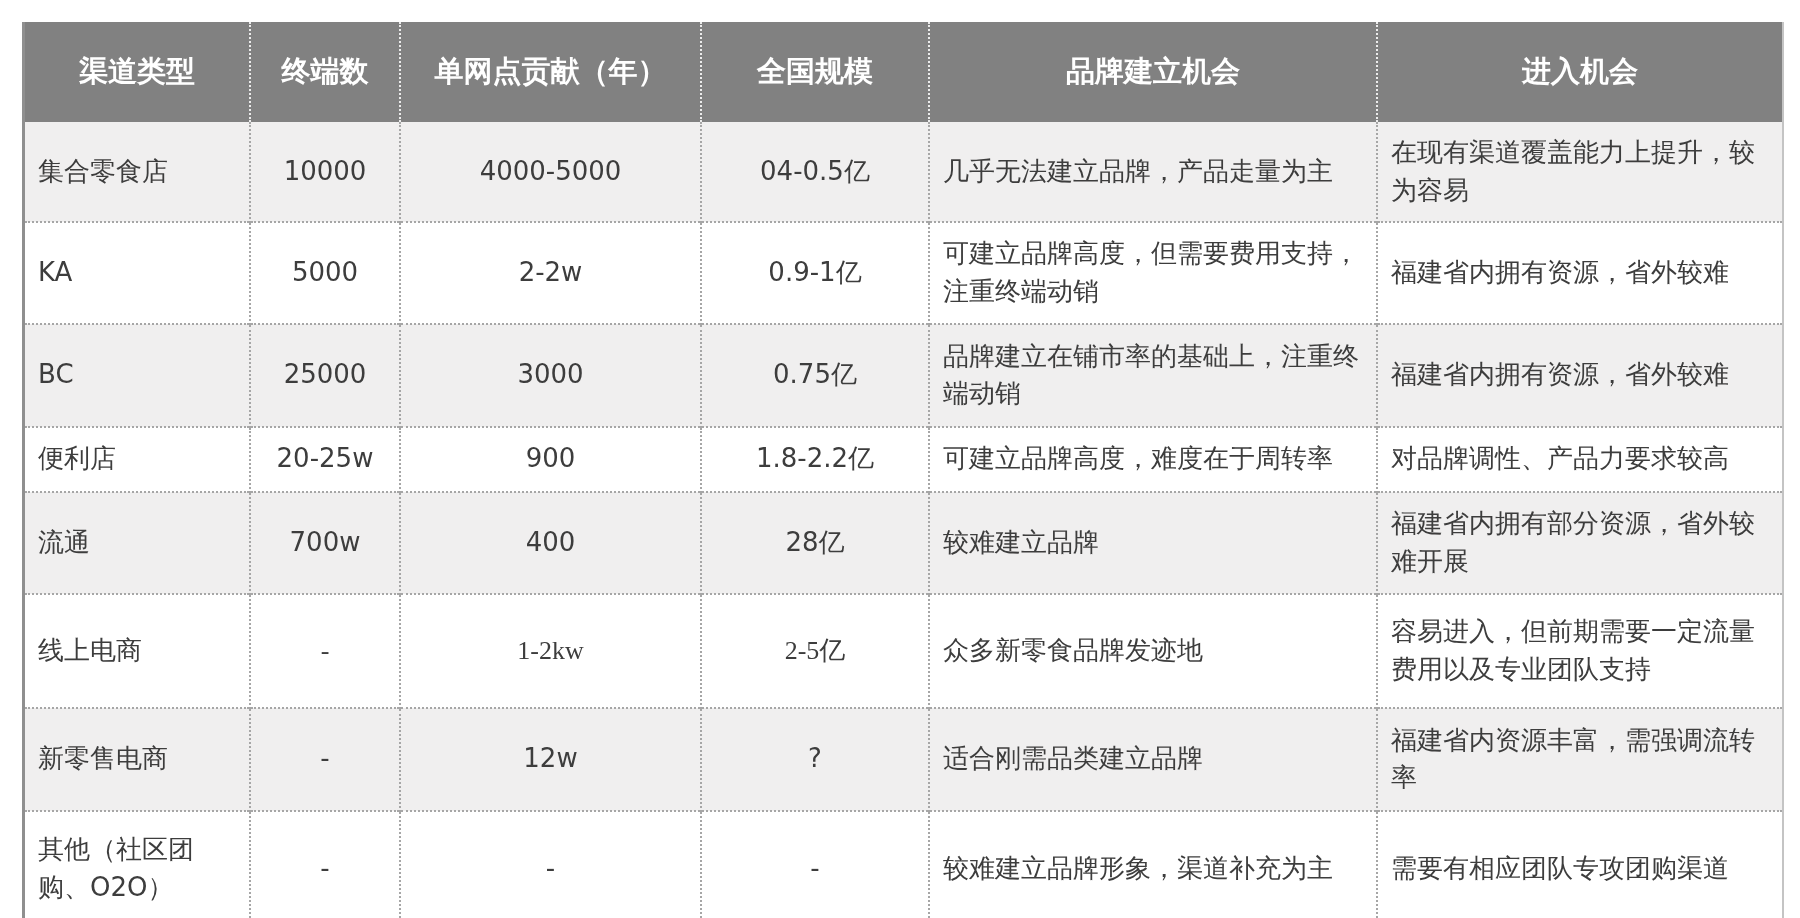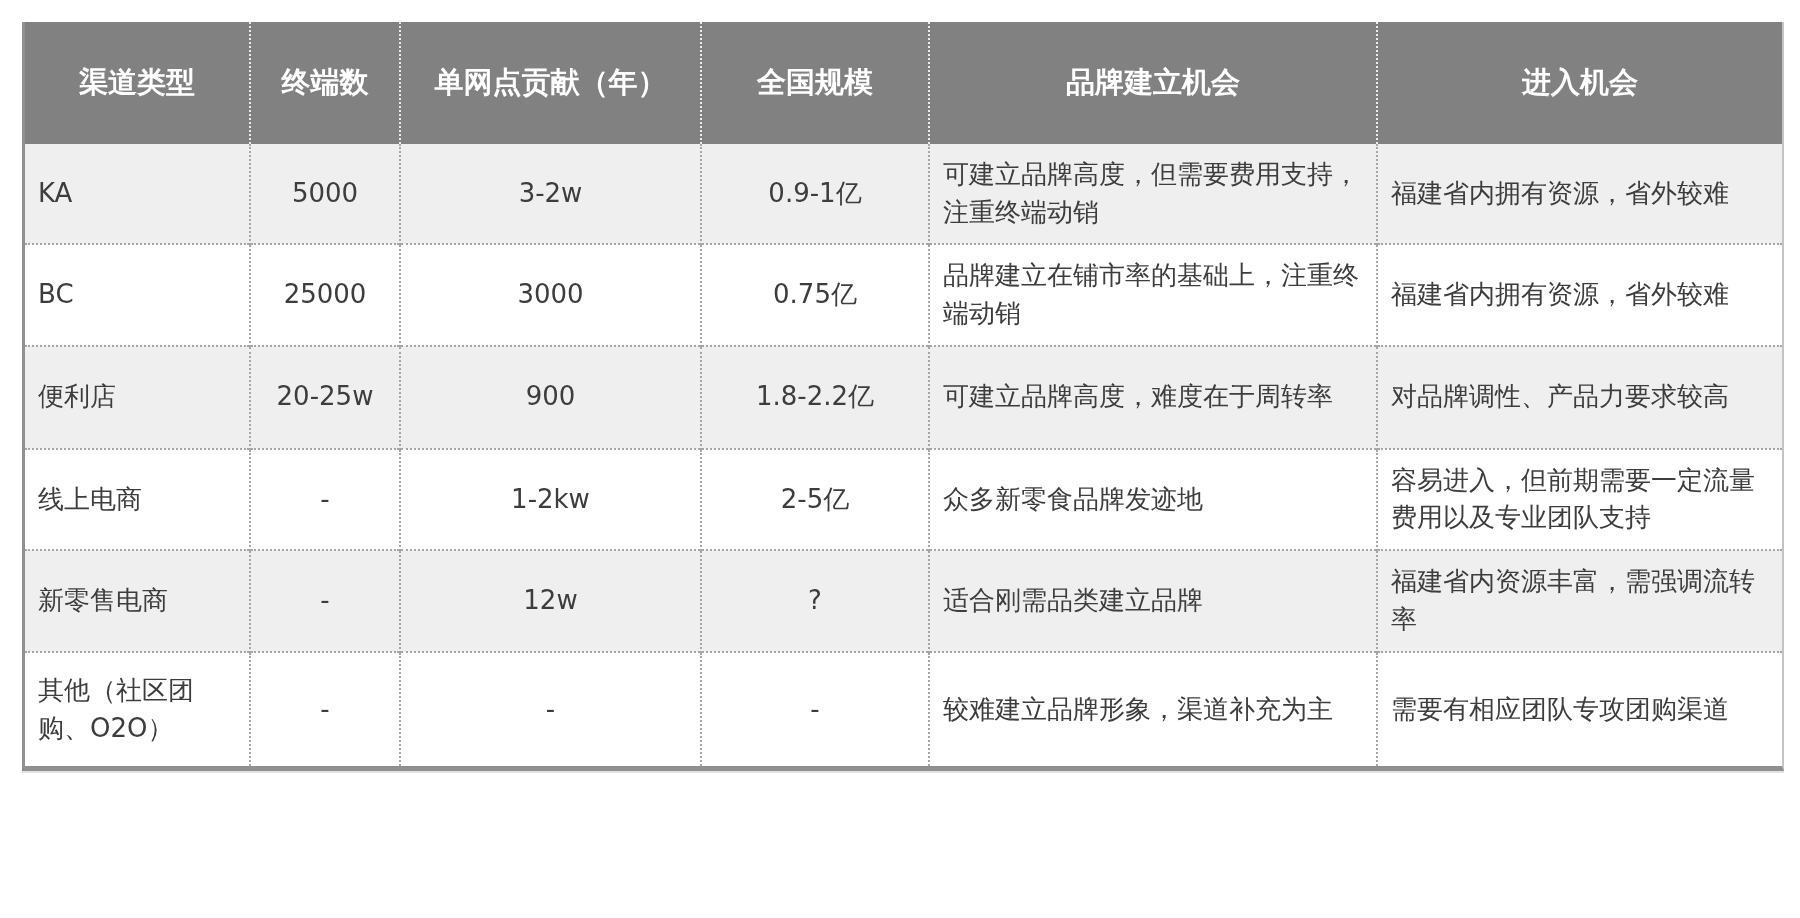--- a/index.html
+++ b/index.html
@@ -33,21 +33,21 @@
 
   thead th {
     background: #818181;
     color: #ffffff;
     font-weight: bold;
     font-size: 29px;
     height: 90px;
     text-align: center;
     vertical-align: middle;
     border-right: 2px dotted rgba(255,255,255,0.85);
-    padding: 16px 6px;
+    padding: 5px 6px;
   }
   thead th:last-child { border-right: none; }
 
   tbody td {
     font-size: 26px;
     color: #3d3d3d;
     line-height: 1.45;
     vertical-align: middle;
     padding: 12px 10px;
     border-right: 2px dotted #a6a6a6;
@@ -60,21 +60,21 @@
   
   tbody tr:nth-child(odd) td  { background: #f0efef; }
   tbody tr:nth-child(even) td { background: #ffffff; }
 
   
   tbody tr:nth-child(1) { height: 100px; }
   tbody tr:nth-child(2) { height: 81px; }
   tbody tr:nth-child(3) { height: 103px; }
   tbody tr:nth-child(4) { height: 65px; padding-left: 6px; }
   tbody tr:nth-child(5) { height: 102px; }
-  tbody tr:nth-child(6) { height: 114px; }
+  tbody tr:nth-child(6) { height: 114px; font-family: Liberation Serif, serif; }
   tbody tr:nth-child(7) { height: 103px; padding-left: 44px; }
   tbody tr:nth-child(8) { height: 115px; }
 
   
   tbody td:nth-child(1) { text-align: left; padding-left: 13px; }
   tbody td:nth-child(2),
   tbody td:nth-child(3),
   tbody td:nth-child(4) { text-align: center; }
   tbody td:nth-child(5),
   tbody td:nth-child(6) { text-align: left; padding-left: 13px; padding-right: 8px; }
@@ -97,42 +97,58 @@
         <th>渠道类型</th>
         <th>终端数</th>
         <th>单网点贡献（年）</th>
         <th>全国规模</th>
         <th>品牌建立机会</th>
         <th>进入机会</th>
       </tr>
     </thead>
     <tbody>
       <tr>
+        <td>集合零食店</td>
+        <td>10000</td>
+        <td>4000-5000</td>
+        <td>04-0.5亿</td>
+        <td>几乎无法建立品牌，产品走量为主</td>
+        <td>在现有渠道覆盖能力上提升，较为容易</td>
+      </tr>
+      <tr>
         <td>KA</td>
         <td>5000</td>
-        <td>3-2w</td>
+        <td>2-2w</td>
         <td>0.9-1亿</td>
         <td>可建立品牌高度，但需要费用支持，注重终端动销</td>
         <td>福建省内拥有资源，省外较难</td>
       </tr>
       <tr>
         <td>BC</td>
         <td>25000</td>
         <td>3000</td>
         <td>0.75亿</td>
         <td>品牌建立在铺市率的基础上，注重终端动销</td>
         <td>福建省内拥有资源，省外较难</td>
       </tr>
       <tr>
         <td>便利店</td>
         <td>20-25w</td>
         <td>900</td>
         <td>1.8-2.2亿</td>
         <td>可建立品牌高度，难度在于周转率</td>
         <td>对品牌调性、产品力要求较高</td>
+      </tr>
+      <tr>
+        <td>流通</td>
+        <td>700w</td>
+        <td>400</td>
+        <td>28亿</td>
+        <td>较难建立品牌</td>
+        <td>福建省内拥有部分资源，省外较难开展</td>
       </tr>
       <tr>
         <td>线上电商</td>
         <td>-</td>
         <td>1-2kw</td>
         <td>2-5亿</td>
         <td>众多新零食品牌发迹地</td>
         <td>容易进入，但前期需要一定流量费用以及专业团队支持</td>
       </tr>
       <tr>

